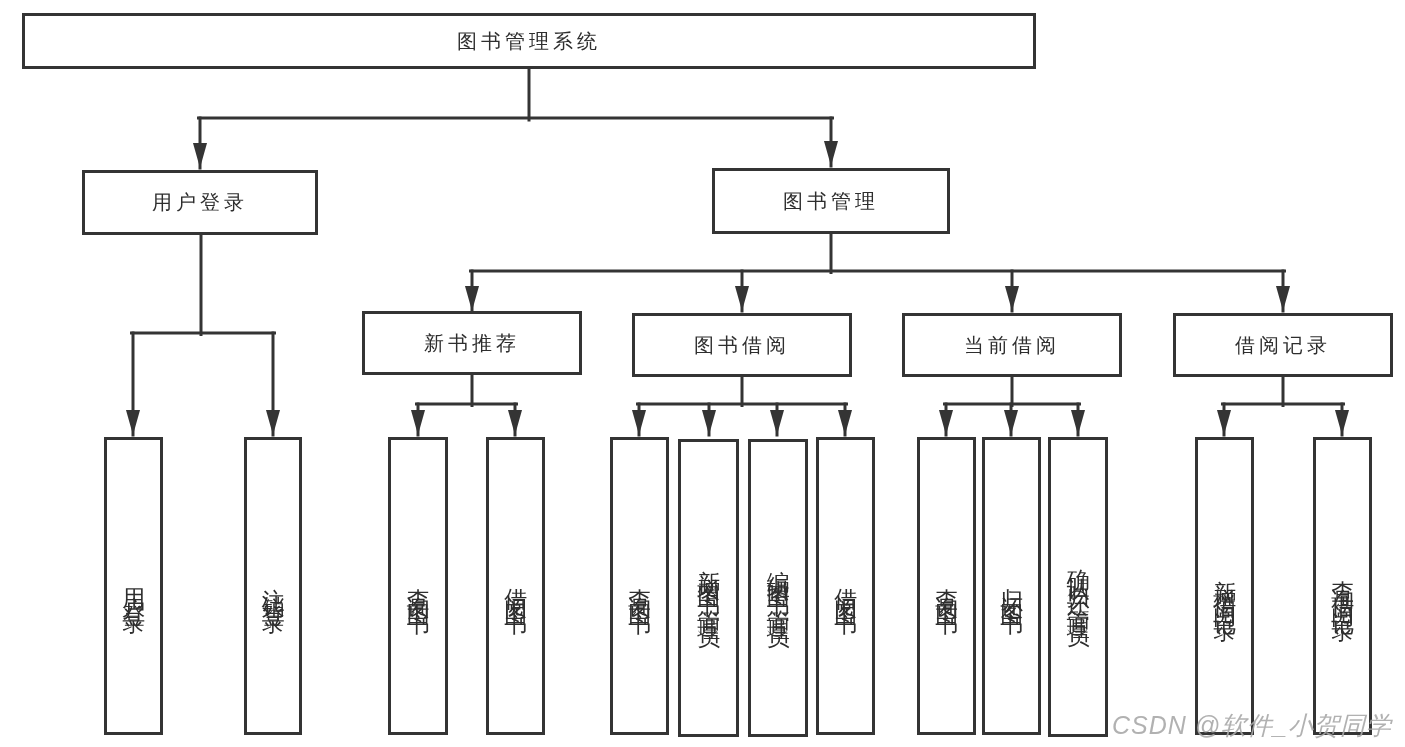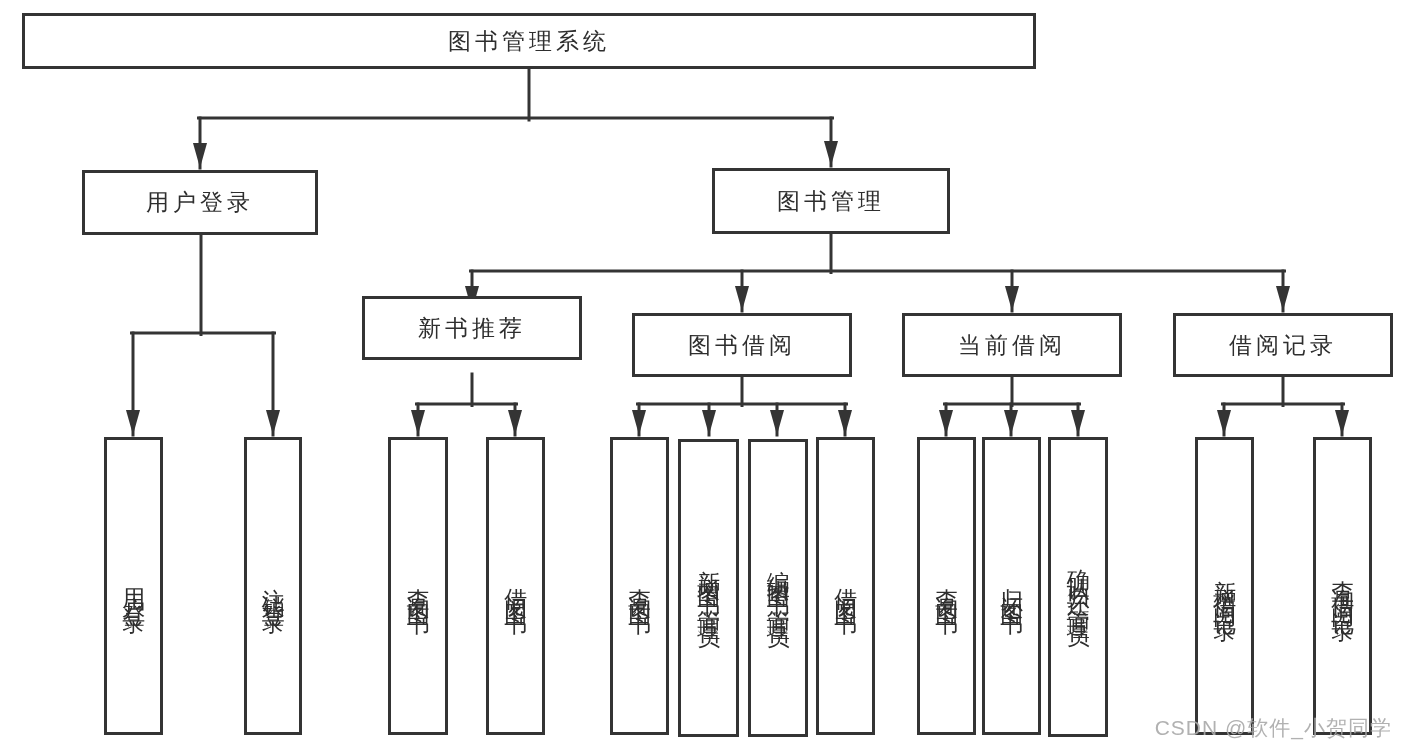--- a/index.html
+++ b/index.html
@@ -22,41 +22,42 @@
     box-sizing: border-box;
     border: 3px solid #343434;
     background: #ffffff;
     display: flex;
     align-items: center;
     justify-content: center;
     color: #2e2e2e;
     z-index: 2;
   }
   .h-label {
-    font-size: 23px;
+    font-size: 20px;
     letter-spacing: 4px;
     white-space: nowrap;
   }
   .v-label {
     writing-mode: vertical-rl;
     text-orientation: mixed;
     font-size: 23px;
     letter-spacing: 8px;
     line-height: 1.1;
     white-space: nowrap;
   }
   .watermark {
     position: absolute;
     right: 13px;
     bottom: 5px;
-    font-size: 21px;
+    font-size: 25px;
     letter-spacing: 1px;
     color: rgba(168,168,168,0.9);
     z-index: 10;
     white-space: nowrap;
+    font-style: italic;
   }
 </style>
 </head>
 <body>
 
 <div class="stage">
 
   <svg class="connectors" viewBox="0 0 1405 747" xmlns="http://www.w3.org/2000/svg">
     <defs>
       <marker id="arw" markerUnits="userSpaceOnUse" markerWidth="28" markerHeight="20" refX="25" refY="10" orient="auto">
@@ -111,21 +112,21 @@
     <span class="h-label">图书管理系统</span>
   </div>
 
   <div class="box" style="left:82px; top:170px; width:236px; height:65px;">
     <span class="h-label">用户登录</span>
   </div>
   <div class="box" style="left:712px; top:168px; width:238px; height:66px;font-family:Liberation Serif, serif;">
     <span class="h-label">图书管理</span>
   </div>
 
-  <div class="box" style="left:362px; top:296px; width:220px; height:64px;">
+  <div class="box" style="left:362px; top:311px; width:220px; height:64px;">
     <span class="h-label">新书推荐</span>
   </div>
   <div class="box" style="left:902px; top:313px; width:220px; height:64px;">
     <span class="h-label">当前借阅</span>
   </div>
   <div class="box" style="left:632px; top:313px; width:220px; height:64px;">
     <span class="h-label">图书借阅</span>
   </div>
   <div class="box" style="left:1173px; top:313px; width:220px; height:64px;">
     <span class="h-label">借阅记录</span>

